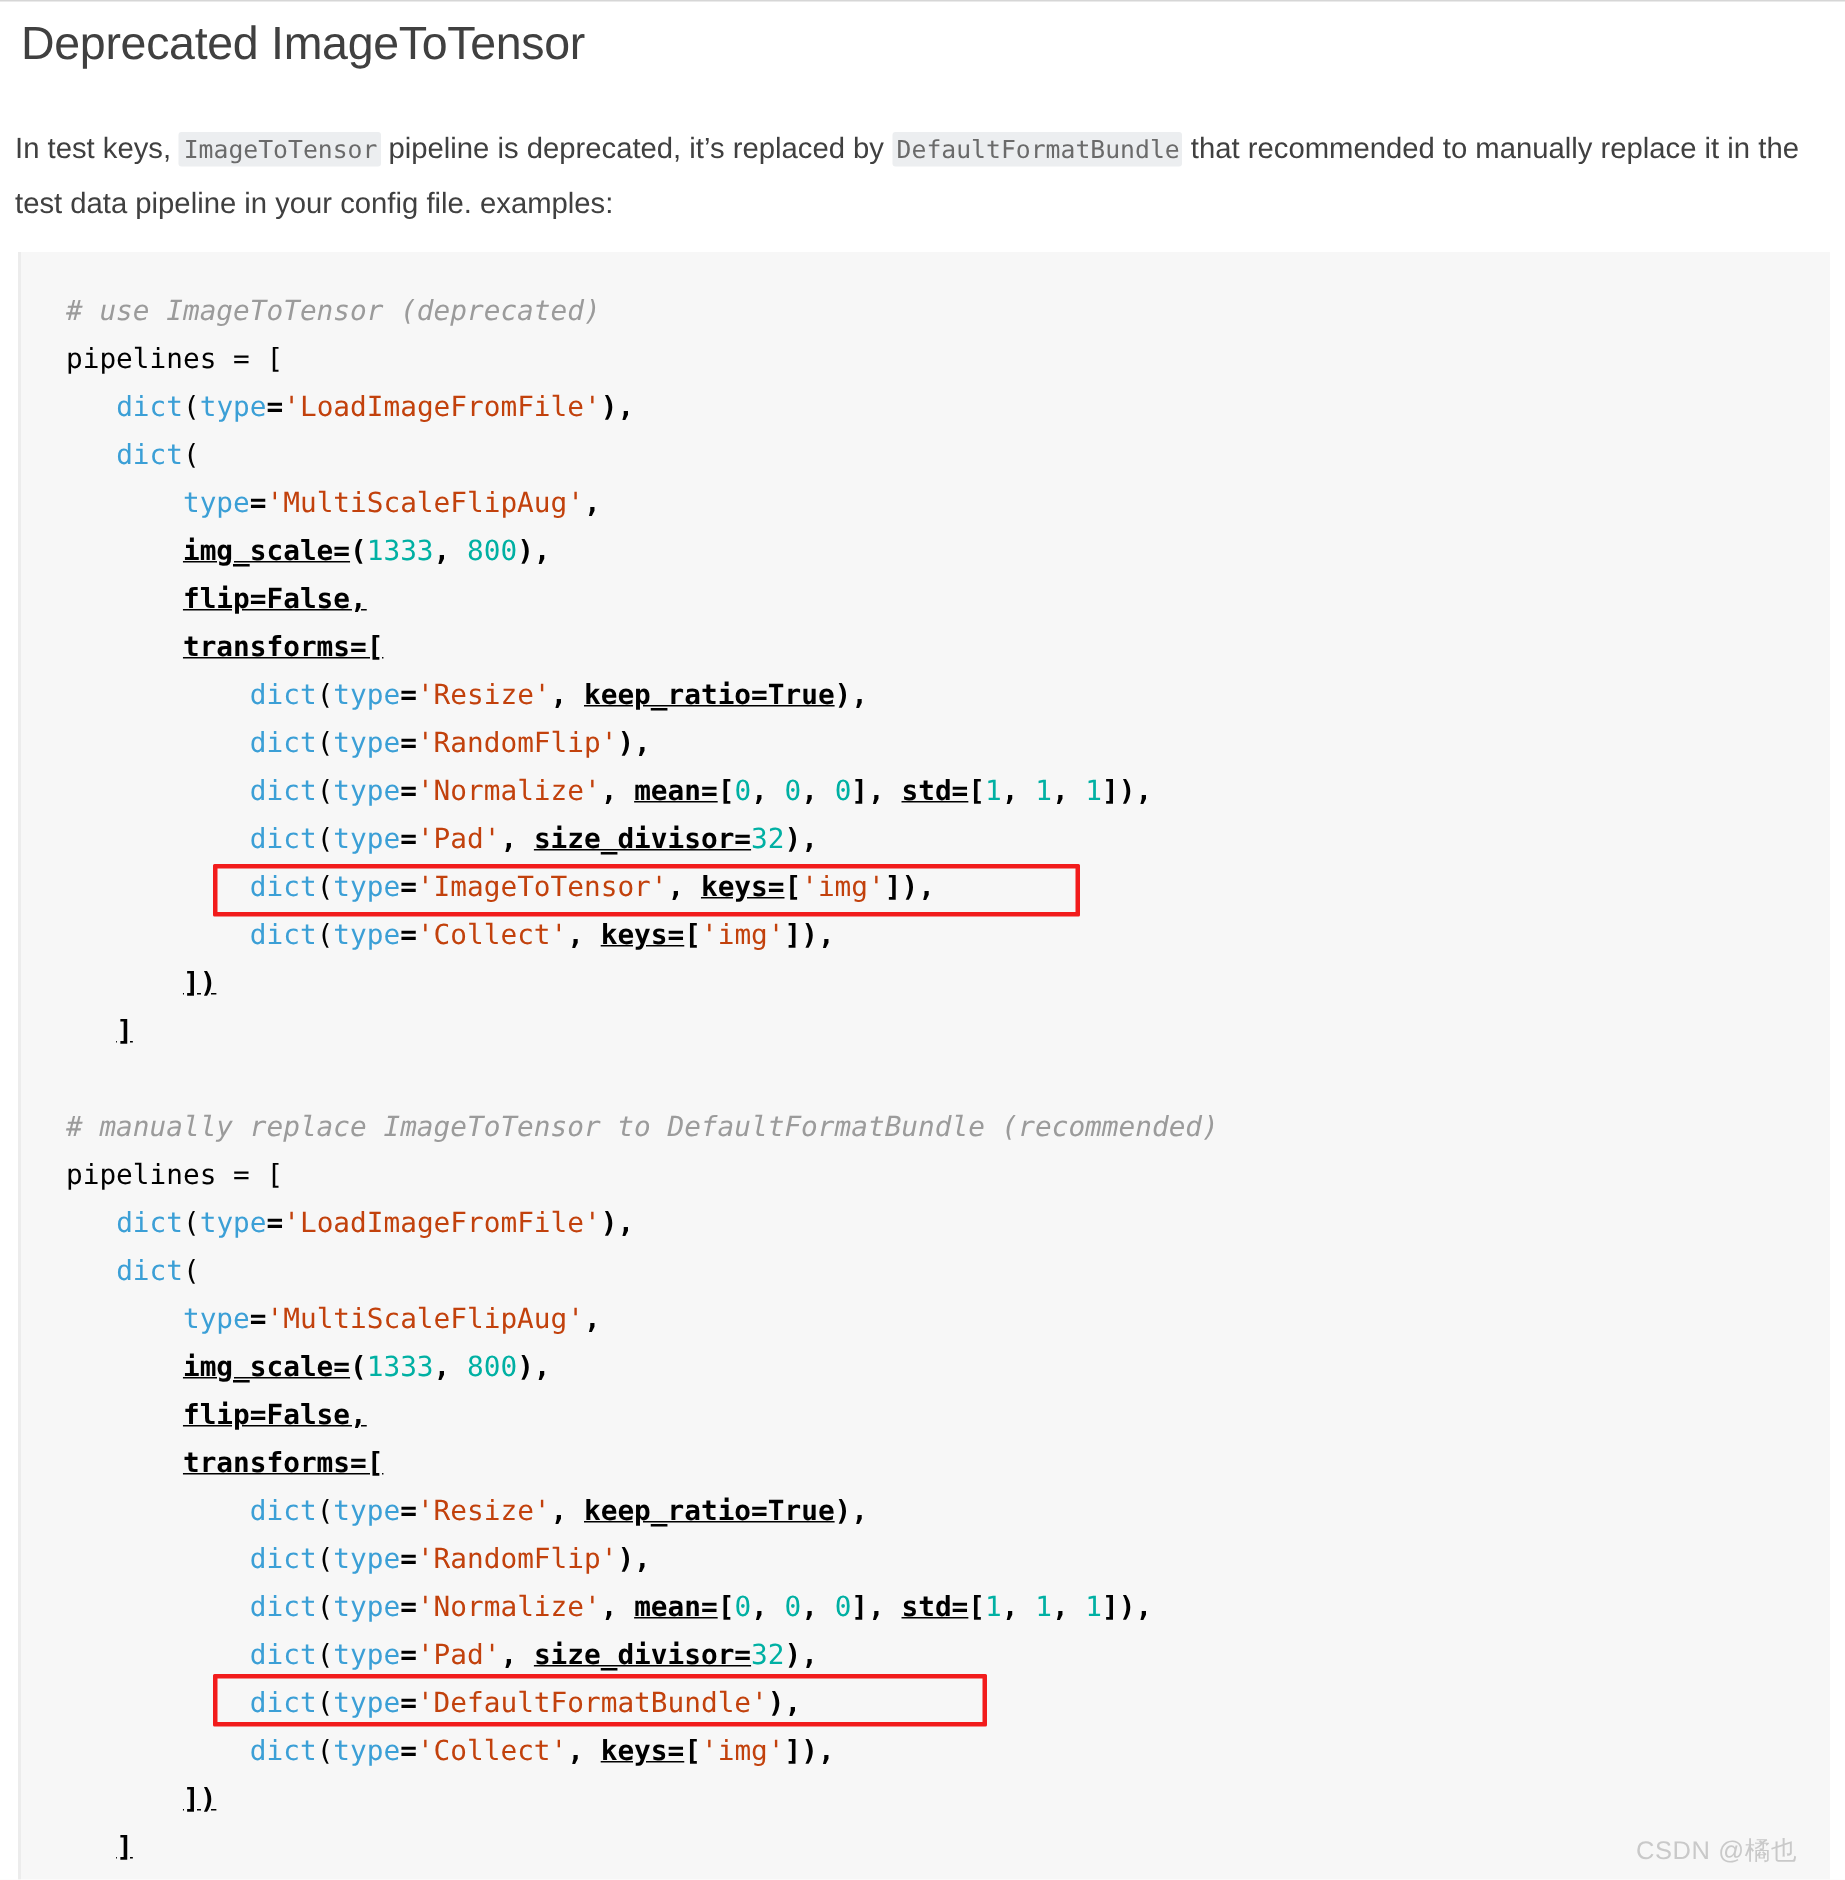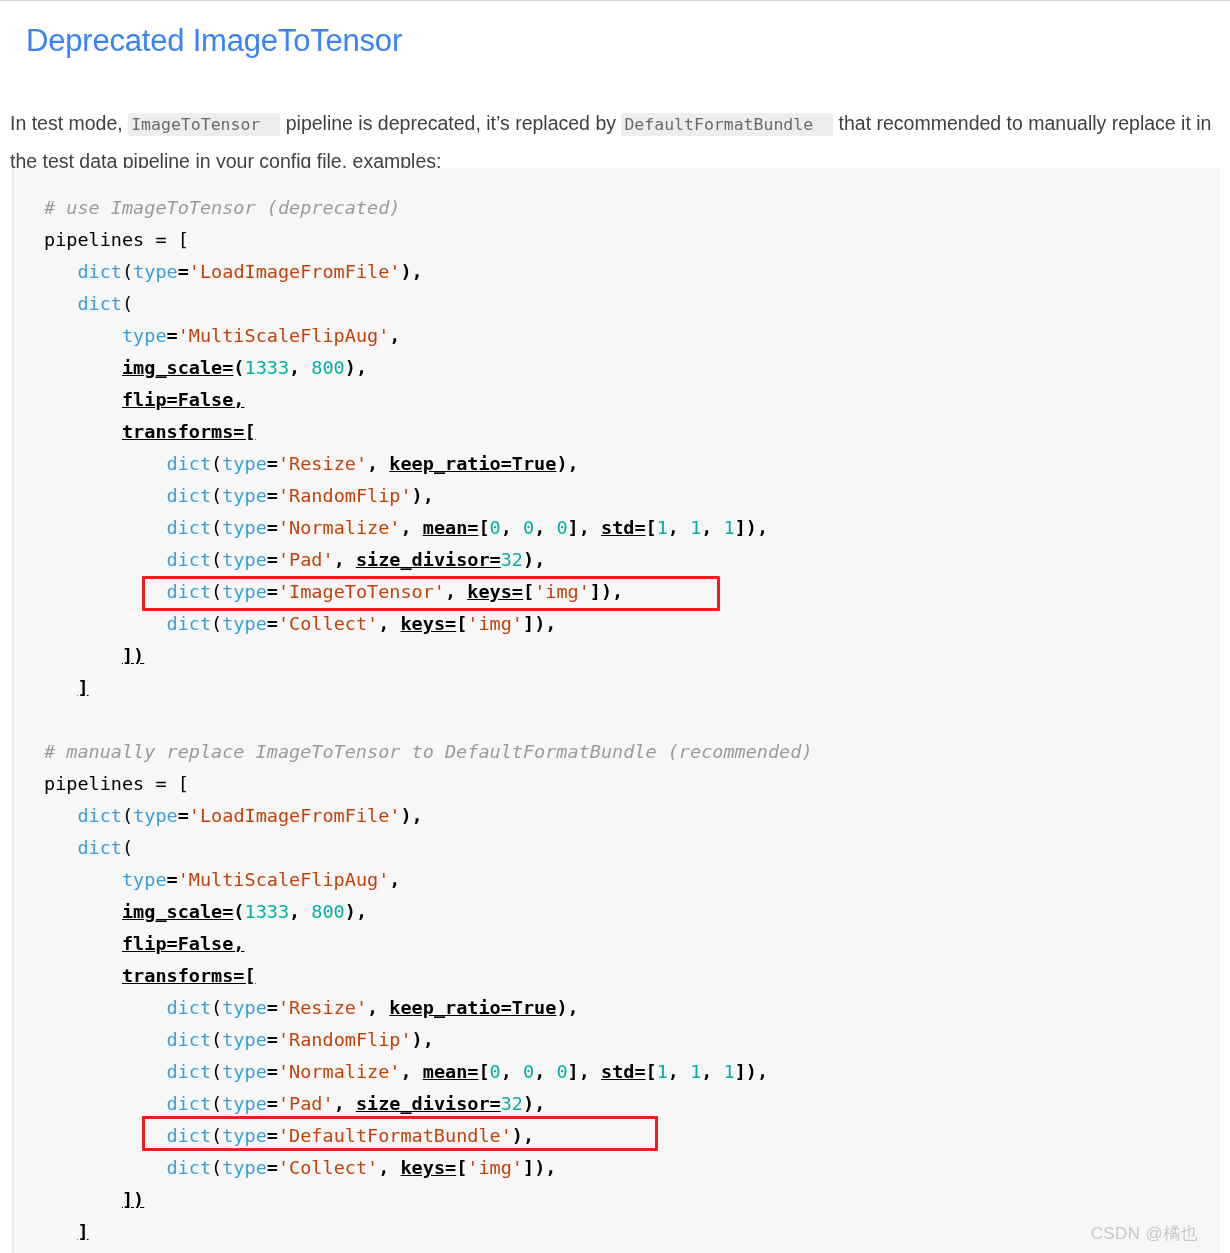--- a/index.html
+++ b/index.html
@@ -21,40 +21,40 @@
     height: 1px;
     background: #d6d6d6;
   }
   .page {
     padding: 0;
   }
   h1.page-title {
     font-family: "Liberation Sans", sans-serif;
     font-size: 31px;
     font-weight: 400;
-    color: #3b82f6;
-    margin: 16px;
+    color: #404040;
+    margin: 4px;
     padding: 6px 0 0 10px;
     letter-spacing: -0.2px;
     line-height: 1.25;
   }
   .intro {
     margin: 0;
     padding: 28px 8px 0 10px;
     font-size: 19.5px;
     line-height: 36px;
     color: #404040;
     font-weight: 400;
   }
   code.inline {
     font-family: "DejaVu Sans Mono", "Liberation Mono", monospace;
     font-size: 16.5px;
     background: #eceef0;
     color: #6a6a6a;
-    padding: 2px 20px 2px 3px;
+    padding: 2px 2px 2px 3px;
     border-radius: 2px;
     white-space: nowrap;
   }
   .codeblock {
     position: absolute;
     left: 12px;
     top: 168px;
     width: 1208px;
     height: 1085px;
     background: #f7f7f7;
@@ -112,21 +112,21 @@
 </head>
 <body>
 
 <div class="page-top-rule"></div>
 
 <div class="page">
 
   <h1 class="page-title">Deprecated ImageToTensor</h1>
 
   <p class="intro">
-    <span>In test mode,</span>
+    <span>In test keys,</span>
     <code class="inline">ImageToTensor</code>
     <span>pipeline is deprecated, it’s replaced by</span>
     <code class="inline">DefaultFormatBundle</code>
     <span>that recommended to manually replace it in the test data pipeline in your config file. examples:</span>
   </p>
 
   <div class="codeblock">
     <div class="inner">
       <pre class="code"><span class="ln"><span class="c-comment"># use ImageToTensor (deprecated)</span></span><span class="ln"><span class="c-name">pipelines = [</span></span><span class="ln">   <span><span class="c-fn">dict</span><span class="c-plain">(</span><span class="c-kw">type</span><span class="c-op">=</span><span class="c-str">'LoadImageFromFile'</span><span class="c-op">),</span></span></span><span class="ln">   <span><span class="c-fn">dict</span><span class="c-plain">(</span></span></span><span class="ln">       <span><span class="c-kw">type</span><span class="c-op">=</span><span class="c-str">'MultiScaleFlipAug'</span><span class="c-op">,</span></span></span><span class="ln">       <span><span class="c-bold">img_scale=</span><span class="c-op">(</span><span class="c-num">1333</span><span class="c-op">, </span><span class="c-num">800</span><span class="c-op">),</span></span></span><span class="ln">       <span class="c-bold">flip=False,</span></span><span class="ln">       <span class="c-bold">transforms=[</span></span><span class="ln">           <span><span class="c-fn">dict</span><span class="c-plain">(</span><span class="c-kw">type</span><span class="c-op">=</span><span class="c-str">'Resize'</span><span class="c-op">, </span><span class="c-bold">keep_ratio=True</span><span class="c-op">),</span></span></span><span class="ln">           <span><span class="c-fn">dict</span><span class="c-plain">(</span><span class="c-kw">type</span><span class="c-op">=</span><span class="c-str">'RandomFlip'</span><span class="c-op">),</span></span></span><span class="ln">           <span><span class="c-fn">dict</span><span class="c-plain">(</span><span class="c-kw">type</span><span class="c-op">=</span><span class="c-str">'Normalize'</span><span class="c-op">, </span><span class="c-bold">mean=</span><span class="c-op">[</span><span class="c-num">0</span><span class="c-op">, </span><span class="c-num">0</span><span class="c-op">, </span><span class="c-num">0</span><span class="c-op">], </span><span class="c-bold">std=</span><span class="c-op">[</span><span class="c-num">1</span><span class="c-op">, </span><span class="c-num">1</span><span class="c-op">, </span><span class="c-num">1</span><span class="c-op">]),</span></span></span><span class="ln">           <span><span class="c-fn">dict</span><span class="c-plain">(</span><span class="c-kw">type</span><span class="c-op">=</span><span class="c-str">'Pad'</span><span class="c-op">, </span><span class="c-bold">size_divisor=</span><span class="c-num">32</span><span class="c-op">),</span></span></span><span class="ln">           <span><span class="c-fn">dict</span><span class="c-plain">(</span><span class="c-kw">type</span><span class="c-op">=</span><span class="c-str">'ImageToTensor'</span><span class="c-op">, </span><span class="c-bold">keys=</span><span class="c-op">[</span><span class="c-str">'img'</span><span class="c-op">]),</span></span></span><span class="ln">           <span><span class="c-fn">dict</span><span class="c-plain">(</span><span class="c-kw">type</span><span class="c-op">=</span><span class="c-str">'Collect'</span><span class="c-op">, </span><span class="c-bold">keys=</span><span class="c-op">[</span><span class="c-str">'img'</span><span class="c-op">]),</span></span></span><span class="ln">       <span class="c-bold">])</span></span><span class="ln">   <span class="c-bold">]</span></span><span class="ln blank"> </span><span class="ln"><span class="c-comment"># manually replace ImageToTensor to DefaultFormatBundle (recommended)</span></span><span class="ln"><span class="c-name">pipelines = [</span></span><span class="ln">   <span><span class="c-fn">dict</span><span class="c-plain">(</span><span class="c-kw">type</span><span class="c-op">=</span><span class="c-str">'LoadImageFromFile'</span><span class="c-op">),</span></span></span><span class="ln">   <span><span class="c-fn">dict</span><span class="c-plain">(</span></span></span><span class="ln">       <span><span class="c-kw">type</span><span class="c-op">=</span><span class="c-str">'MultiScaleFlipAug'</span><span class="c-op">,</span></span></span><span class="ln">       <span><span class="c-bold">img_scale=</span><span class="c-op">(</span><span class="c-num">1333</span><span class="c-op">, </span><span class="c-num">800</span><span class="c-op">),</span></span></span><span class="ln">       <span class="c-bold">flip=False,</span></span><span class="ln">       <span class="c-bold">transforms=[</span></span><span class="ln">           <span><span class="c-fn">dict</span><span class="c-plain">(</span><span class="c-kw">type</span><span class="c-op">=</span><span class="c-str">'Resize'</span><span class="c-op">, </span><span class="c-bold">keep_ratio=True</span><span class="c-op">),</span></span></span><span class="ln">           <span><span class="c-fn">dict</span><span class="c-plain">(</span><span class="c-kw">type</span><span class="c-op">=</span><span class="c-str">'RandomFlip'</span><span class="c-op">),</span></span></span><span class="ln">           <span><span class="c-fn">dict</span><span class="c-plain">(</span><span class="c-kw">type</span><span class="c-op">=</span><span class="c-str">'Normalize'</span><span class="c-op">, </span><span class="c-bold">mean=</span><span class="c-op">[</span><span class="c-num">0</span><span class="c-op">, </span><span class="c-num">0</span><span class="c-op">, </span><span class="c-num">0</span><span class="c-op">], </span><span class="c-bold">std=</span><span class="c-op">[</span><span class="c-num">1</span><span class="c-op">, </span><span class="c-num">1</span><span class="c-op">, </span><span class="c-num">1</span><span class="c-op">]),</span></span></span><span class="ln">           <span><span class="c-fn">dict</span><span class="c-plain">(</span><span class="c-kw">type</span><span class="c-op">=</span><span class="c-str">'Pad'</span><span class="c-op">, </span><span class="c-bold">size_divisor=</span><span class="c-num">32</span><span class="c-op">),</span></span></span><span class="ln">           <span><span class="c-fn">dict</span><span class="c-plain">(</span><span class="c-kw">type</span><span class="c-op">=</span><span class="c-str">'DefaultFormatBundle'</span><span class="c-op">),</span></span></span><span class="ln">           <span><span class="c-fn">dict</span><span class="c-plain">(</span><span class="c-kw">type</span><span class="c-op">=</span><span class="c-str">'Collect'</span><span class="c-op">, </span><span class="c-bold">keys=</span><span class="c-op">[</span><span class="c-str">'img'</span><span class="c-op">]),</span></span></span><span class="ln">       <span class="c-bold">])</span></span><span class="ln">   <span class="c-bold">]</span></span></pre>
 

